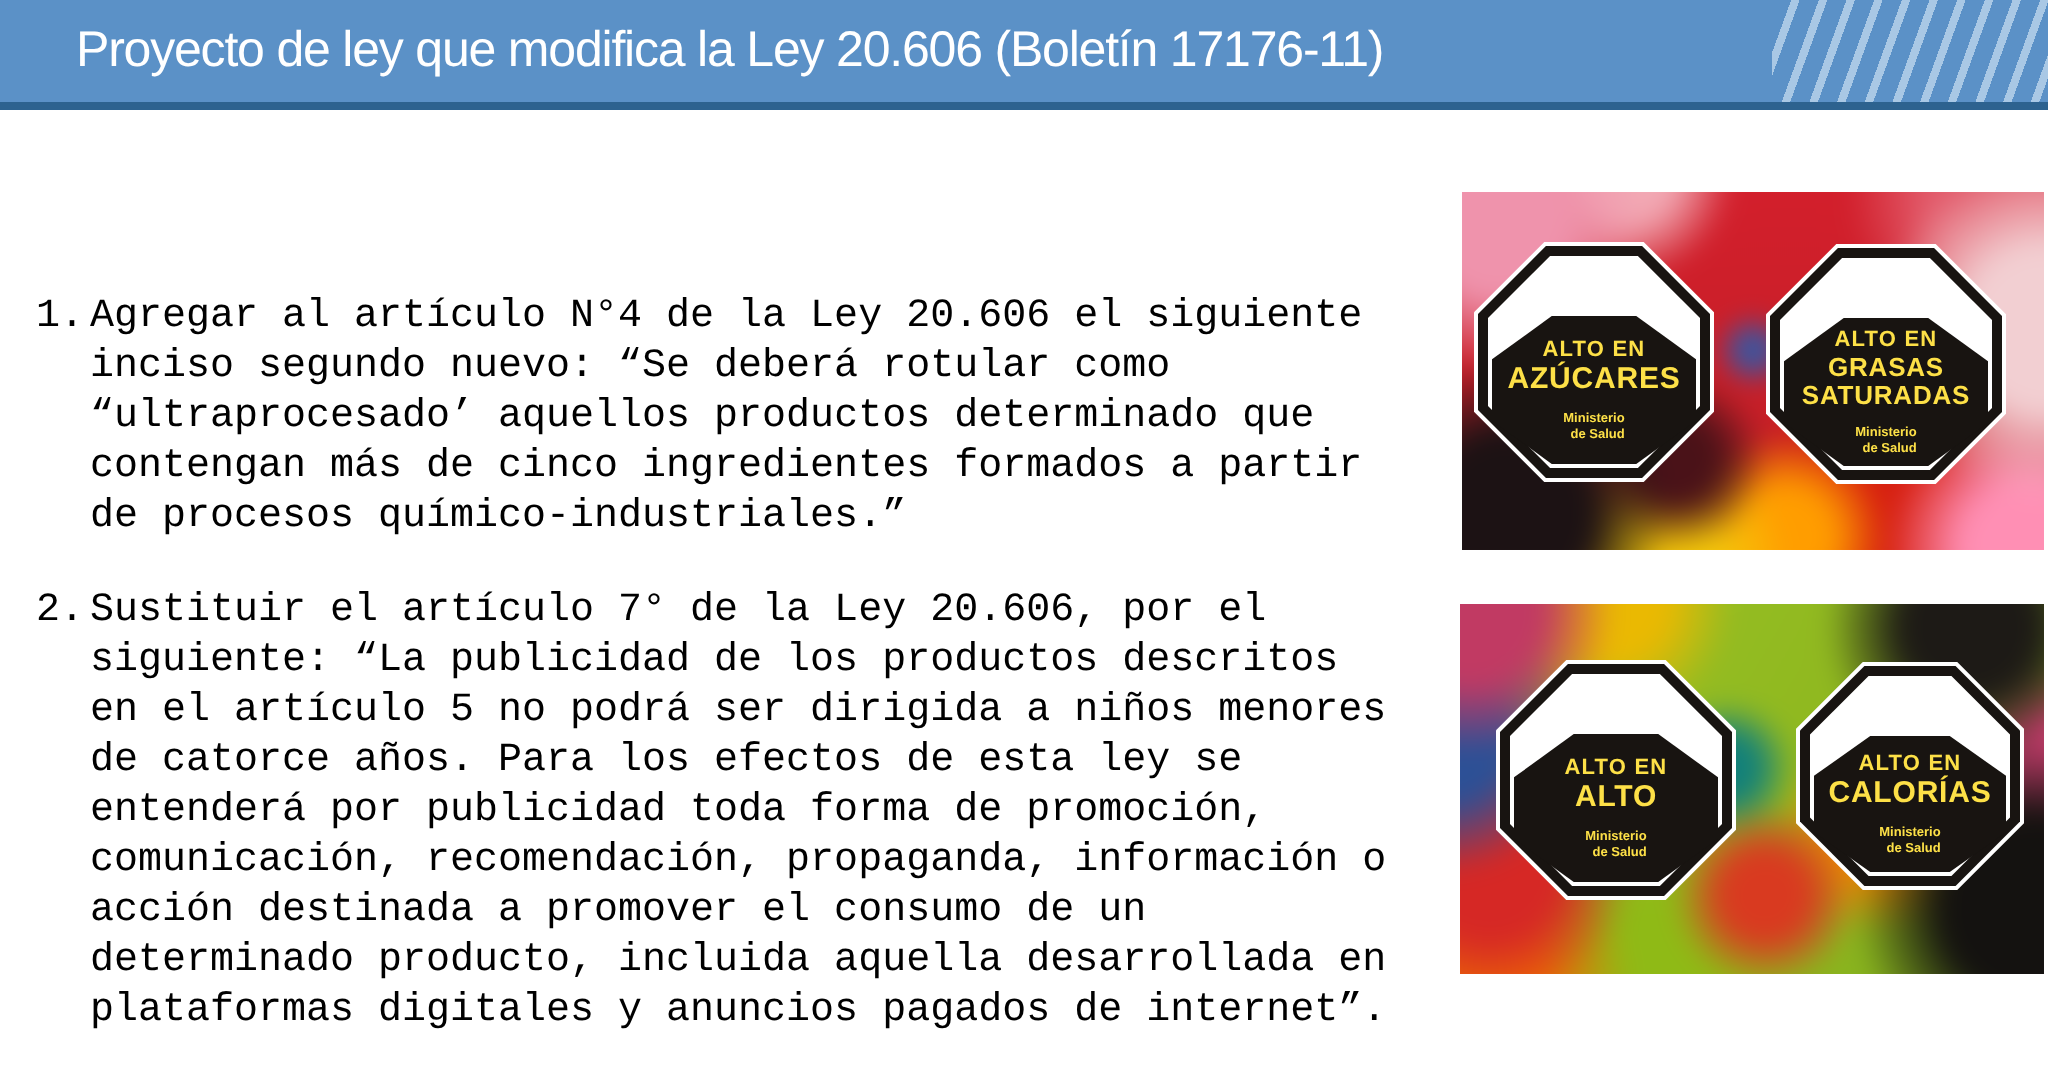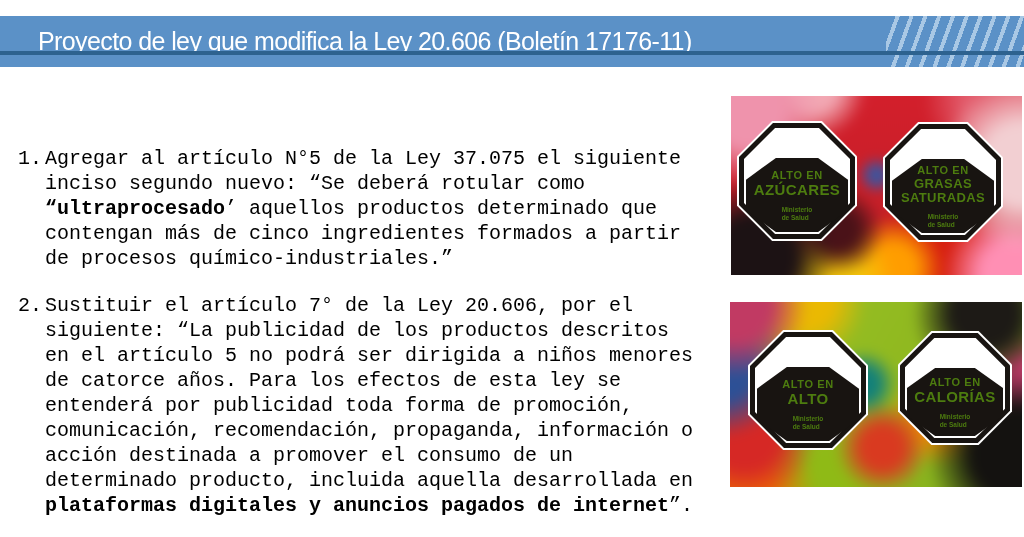--- a/index.html
+++ b/index.html
@@ -8,33 +8,33 @@
     --header-stripe:#a9c8e5;
     --label-black:#181411;
     --text-black:#000000;
   }
   *{margin:0;padding:0;box-sizing:border-box;}
   html,body{width:1024px;height:537px;}
   body{font-family:"Liberation Sans",sans-serif;background:#ffffff;overflow:hidden;}
   .slide{position:relative;width:1024px;height:537px;background:#ffffff;}
 
   
-  .header{position:absolute;left:0;top:16px;width:1024px;height:51px;background:var(--header-blue);
+  .header{position:absolute;left:0;top:0;width:1024px;height:51px;background:var(--header-blue);
           display:flex;align-items:center;}
   .header-stripes{position:absolute;right:0;top:0;width:138px;height:51px;
           background:repeating-linear-gradient(110deg,transparent 0 9px,var(--header-stripe) 9px 13px);}
   .header-accent{position:absolute;left:0;top:51px;width:1024px;height:4px;background:var(--header-accent);}
   .title{position:relative;margin-left:38px;color:#ffffff;font-size:25px;letter-spacing:-0.6px;white-space:nowrap;}
 
   
   .para{position:absolute;left:18px;display:flex;color:var(--text-black);
         font-family:"Liberation Mono","DejaVu Sans Mono",monospace;font-size:20px;line-height:25px;}
   .para .num{width:27px;flex:none;}
   .para .txt{width:655px;}
-  .para b{font-weight:bold;}
+  .para b{font-weight:normal;}
   .para-1{top:146px;}
   .para-2{top:293px;}
 
   
   .img{position:absolute;overflow:hidden;}
   .img-1{left:731px;top:96px;width:291px;height:179px;}
   .img-2{left:730px;top:302px;width:292px;height:185px;}
   .bg{position:absolute;inset:-14px;filter:blur(6px);}
   .bg-1{background:
     radial-gradient(circle at 10% 15%, #ef93ac 0 10%, rgba(239,147,172,0) 22%),
@@ -66,40 +66,40 @@
     linear-gradient(120deg,#9cc325 0%,#8eb71f 60%,#7fae1c 100%);}
 
   
   .octagon{position:absolute;z-index:2;}
   .oct{position:absolute;
        clip-path:polygon(29.29% 0,70.71% 0,100% 29.29%,100% 70.71%,70.71% 100%,29.29% 100%,0 70.71%,0 29.29%);}
   .o1{inset:0;background:#ffffff;}
   .o2{inset:2px;background:var(--label-black);}
   .o3{inset:7px;background:#ffffff;}
   .o4{inset:9px;background:var(--label-black);display:flex;flex-direction:column;align-items:center;
-      justify-content:center;color:#4d7c0f;text-align:left;margin-top:28px;}
+      justify-content:center;color:#fde047;text-align:right;margin-top:28px;}
   .alto{font-weight:bold;font-size:11px;letter-spacing:0.6px;line-height:1.2;}
   .nutrient{font-weight:bold;font-size:15px;letter-spacing:0.4px;line-height:1.08;}
   .octagon.sm .nutrient{font-size:13px;}
   .ministry{font-weight:bold;font-size:6.5px;line-height:1.2;margin-top:8px;}
 </style>
 </head>
 <body>
 
 <div class="slide">
 
   <div class="header">
     <div class="header-stripes"></div>
     <div class="title">Proyecto de ley que modifica la Ley 20.606 (Boletín 17176-11)</div>
   </div>
   <div class="header-accent"></div>
 
   <div class="para para-1">
     <span class="num">1.</span>
-    <div class="txt"><span>Agregar al artículo N°5 de la Ley 37.075 el siguiente inciso segundo nuevo: “Se deberá rotular como </span><b>“ultraprocesado</b><span>’ aquellos productos determinado que contengan más de cinco ingredientes formados a partir de procesos químico-industriales.”</span></div>
+    <div class="txt"><span>Agregar al artículo N°4 de la Ley 20.606 el siguiente inciso segundo nuevo: “Se deberá rotular como </span><b>“ultraprocesado</b><span>’ aquellos productos determinado que contengan más de cinco ingredientes formados a partir de procesos químico-industriales.”</span></div>
   </div>
 
   <div class="para para-2">
     <span class="num">2.</span>
     <div class="txt"><span>Sustituir el artículo 7° de la Ley 20.606, por el siguiente: “La publicidad de los productos descritos en el artículo 5 no podrá ser dirigida a niños menores de catorce años. Para los efectos de esta ley se entenderá por publicidad toda forma de promoción, comunicación, recomendación, propaganda, información o acción destinada a promover el consumo de un determinado producto, incluida aquella desarrollada en </span><b>plataformas digitales y anuncios pagados de internet</b><span>”.</span></div>
   </div>
 
   <div class="img img-1">
     <div class="bg bg-1"></div>
 

